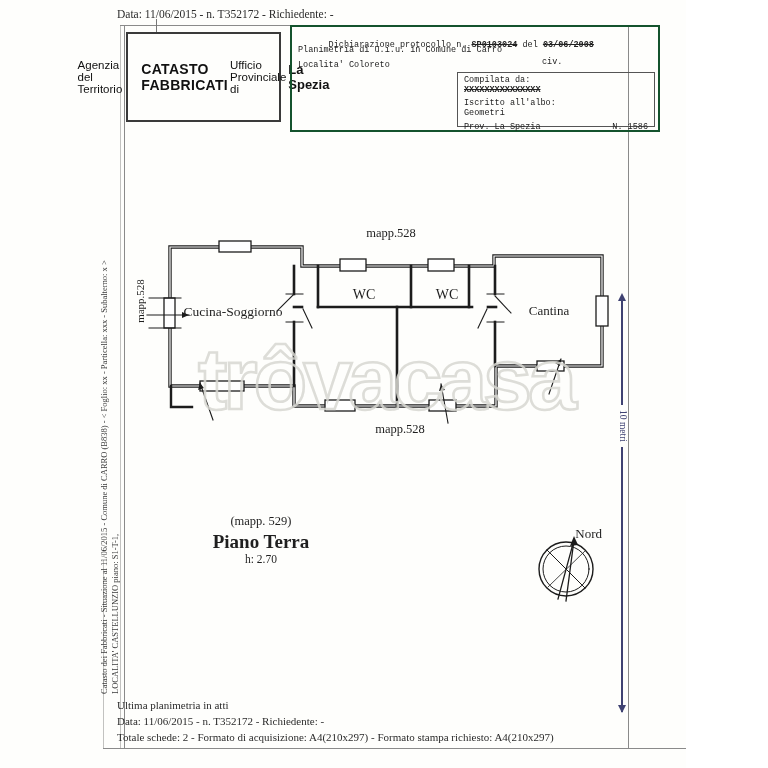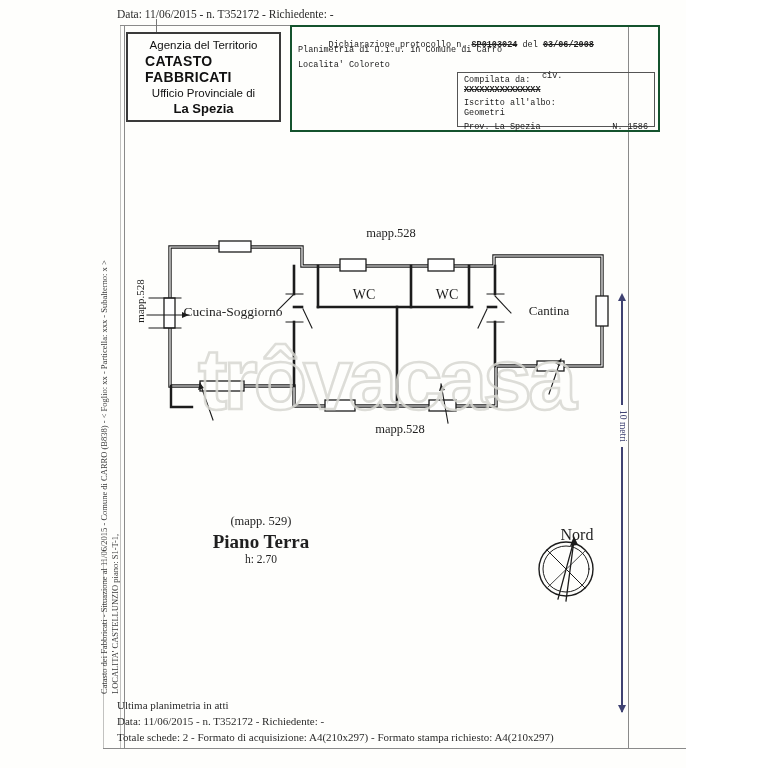--- a/index.html
+++ b/index.html
@@ -31,35 +31,35 @@
   <div class="abs faint" style="left:120px;top:25px;width:1px;height:723px;"></div>
   <div class="abs line" style="left:124px;top:25px;width:1px;height:723px;"></div>
   <div class="abs line" style="left:628px;top:25px;width:1px;height:723px;"></div>
   <div class="abs line" style="left:120px;top:25px;width:509px;height:1px;"></div>
   <div class="abs line" style="left:103px;top:748px;width:600px;height:1px;"></div>
   <div class="abs line" style="left:698px;top:697px;width:1px;height:52px;"></div>
   <div class="abs faint" style="left:702px;top:697px;width:1px;height:52px;"></div>
   <div class="abs line" style="left:156px;top:19px;width:1px;height:13px;background:#777;"></div>
 
   <div class="abs" style="left:126px;top:32px;width:151px;height:86px;border:2px solid #3a3a3a;
-       display:flex;flex-direction:column;justify-content:center;align-items:center;gap:2px;">
+       display:flex;flex-direction:row;justify-content:center;align-items:center;gap:2px;">
     <div class="sans" style="font-size:11.5px;color:#111;">Agenzia del Territorio</div>
     <div class="sans" style="font-size:14px;font-weight:bold;letter-spacing:.3px;color:#111;margin-left:17px;">CATASTO FABBRICATI</div>
     <div class="sans" style="font-size:11.5px;color:#111;">Ufficio Provinciale di</div>
     <div class="sans" style="font-size:13px;font-weight:bold;color:#111;">La Spezia</div>
   </div>
 
 
   <div class="abs" style="left:290px;top:25px;width:366px;height:103px;border:2px solid #14532d;">
     <div class="abs mono pre" style="left:6px;top:3px;font-size:8.5px;color:#222;">
       <span>Dichiarazione protocollo n. </span><span class="struck">SP0103024</span><span> del </span><span class="struck">03/06/2008</span>
     </div>
     <div class="abs mono" style="left:6px;top:18px;font-size:8.5px;color:#222;">Planimetria di u.i.u. in Comune di Carro</div>
     <div class="abs mono" style="left:6px;top:33px;font-size:8.5px;color:#222;">Localita' Coloreto</div>
-    <div class="abs mono" style="left:250px;top:44px;font-size:8.5px;color:#222;">civ.</div>
+    <div class="abs mono" style="left:250px;top:30px;font-size:8.5px;color:#222;">civ.</div>
 
 
     <div class="abs mono" style="left:165px;top:45px;width:198px;height:55px;border:1px solid #555;
          padding:2px 6px 0 6px;font-size:8.5px;line-height:10px;color:#222;box-sizing:border-box;">
       <div>Compilata da:</div>
       <div class="struck">XXXXXXXXXXXXXXX</div>
       <div style="margin-top:3px;">Iscritto all'albo:</div>
       <div>Geometri</div>
       <div style="margin-top:4px;display:flex;justify-content:space-between;">
         <span>Prov. La Spezia</span>
@@ -147,21 +147,21 @@
   <div class="abs serif center" style="left:509px;top:303px;width:80px;font-size:13px;z-index:4;">Cantina</div>
   <div class="abs serif center" style="left:364px;top:422px;width:72px;font-size:12.5px;z-index:4;">mapp.528</div>
   <div class="abs serif vtext center" style="left:134px;top:332px;width:62px;font-size:11px;z-index:4;">mapp.528</div>
 
   <div class="abs center" style="left:195px;top:514px;width:132px;z-index:4;">
     <div class="serif" style="font-size:12.5px;">(mapp. 529)</div>
     <div class="serif" style="font-size:19px;font-weight:bold;margin-top:2px;">Piano Terra</div>
     <div class="serif" style="font-size:11.5px;">h: 2.70</div>
   </div>
 
-  <div class="abs serif center" style="left:552px;top:526px;width:50px;font-size:16px;z-index:4;">Nord</div>
+  <div class="abs serif center" style="left:552px;top:526px;width:50px;font-size:13px;z-index:4;text-align:right;">Nord</div>
 
   <div class="abs" style="left:621px;top:295px;width:1.5px;height:417px;background:#3f4272;z-index:2;"></div>
   <div class="abs" style="left:618px;top:293px;width:0;height:0;border-left:4px solid transparent;border-right:4px solid transparent;border-bottom:8px solid #3f4272;z-index:2;"></div>
   <div class="abs" style="left:618px;top:705px;width:0;height:0;border-left:4px solid transparent;border-right:4px solid transparent;border-top:8px solid #3f4272;z-index:2;"></div>
   <div class="abs serif bluetxt center" style="left:602px;top:421px;width:42px;font-size:9.5px;background:#fefefc;
        transform:rotate(90deg);z-index:3;">10 metri</div>
 
   <div class="abs serif vtext" style="left:99px;top:694px;width:560px;font-size:8.5px;color:#3a3a3a;">Catasto dei Fabbricati - Situazione al 11/06/2015 - Comune di CARRO (B838) - &lt; Foglio: xx - Particella: xxx - Subalterno: x &gt;</div>
   <div class="abs serif vtext" style="left:110px;top:694px;width:560px;font-size:8.5px;color:#3a3a3a;">LOCALITA' CASTELLUNZIO piano: S1-T-1,</div>
 

